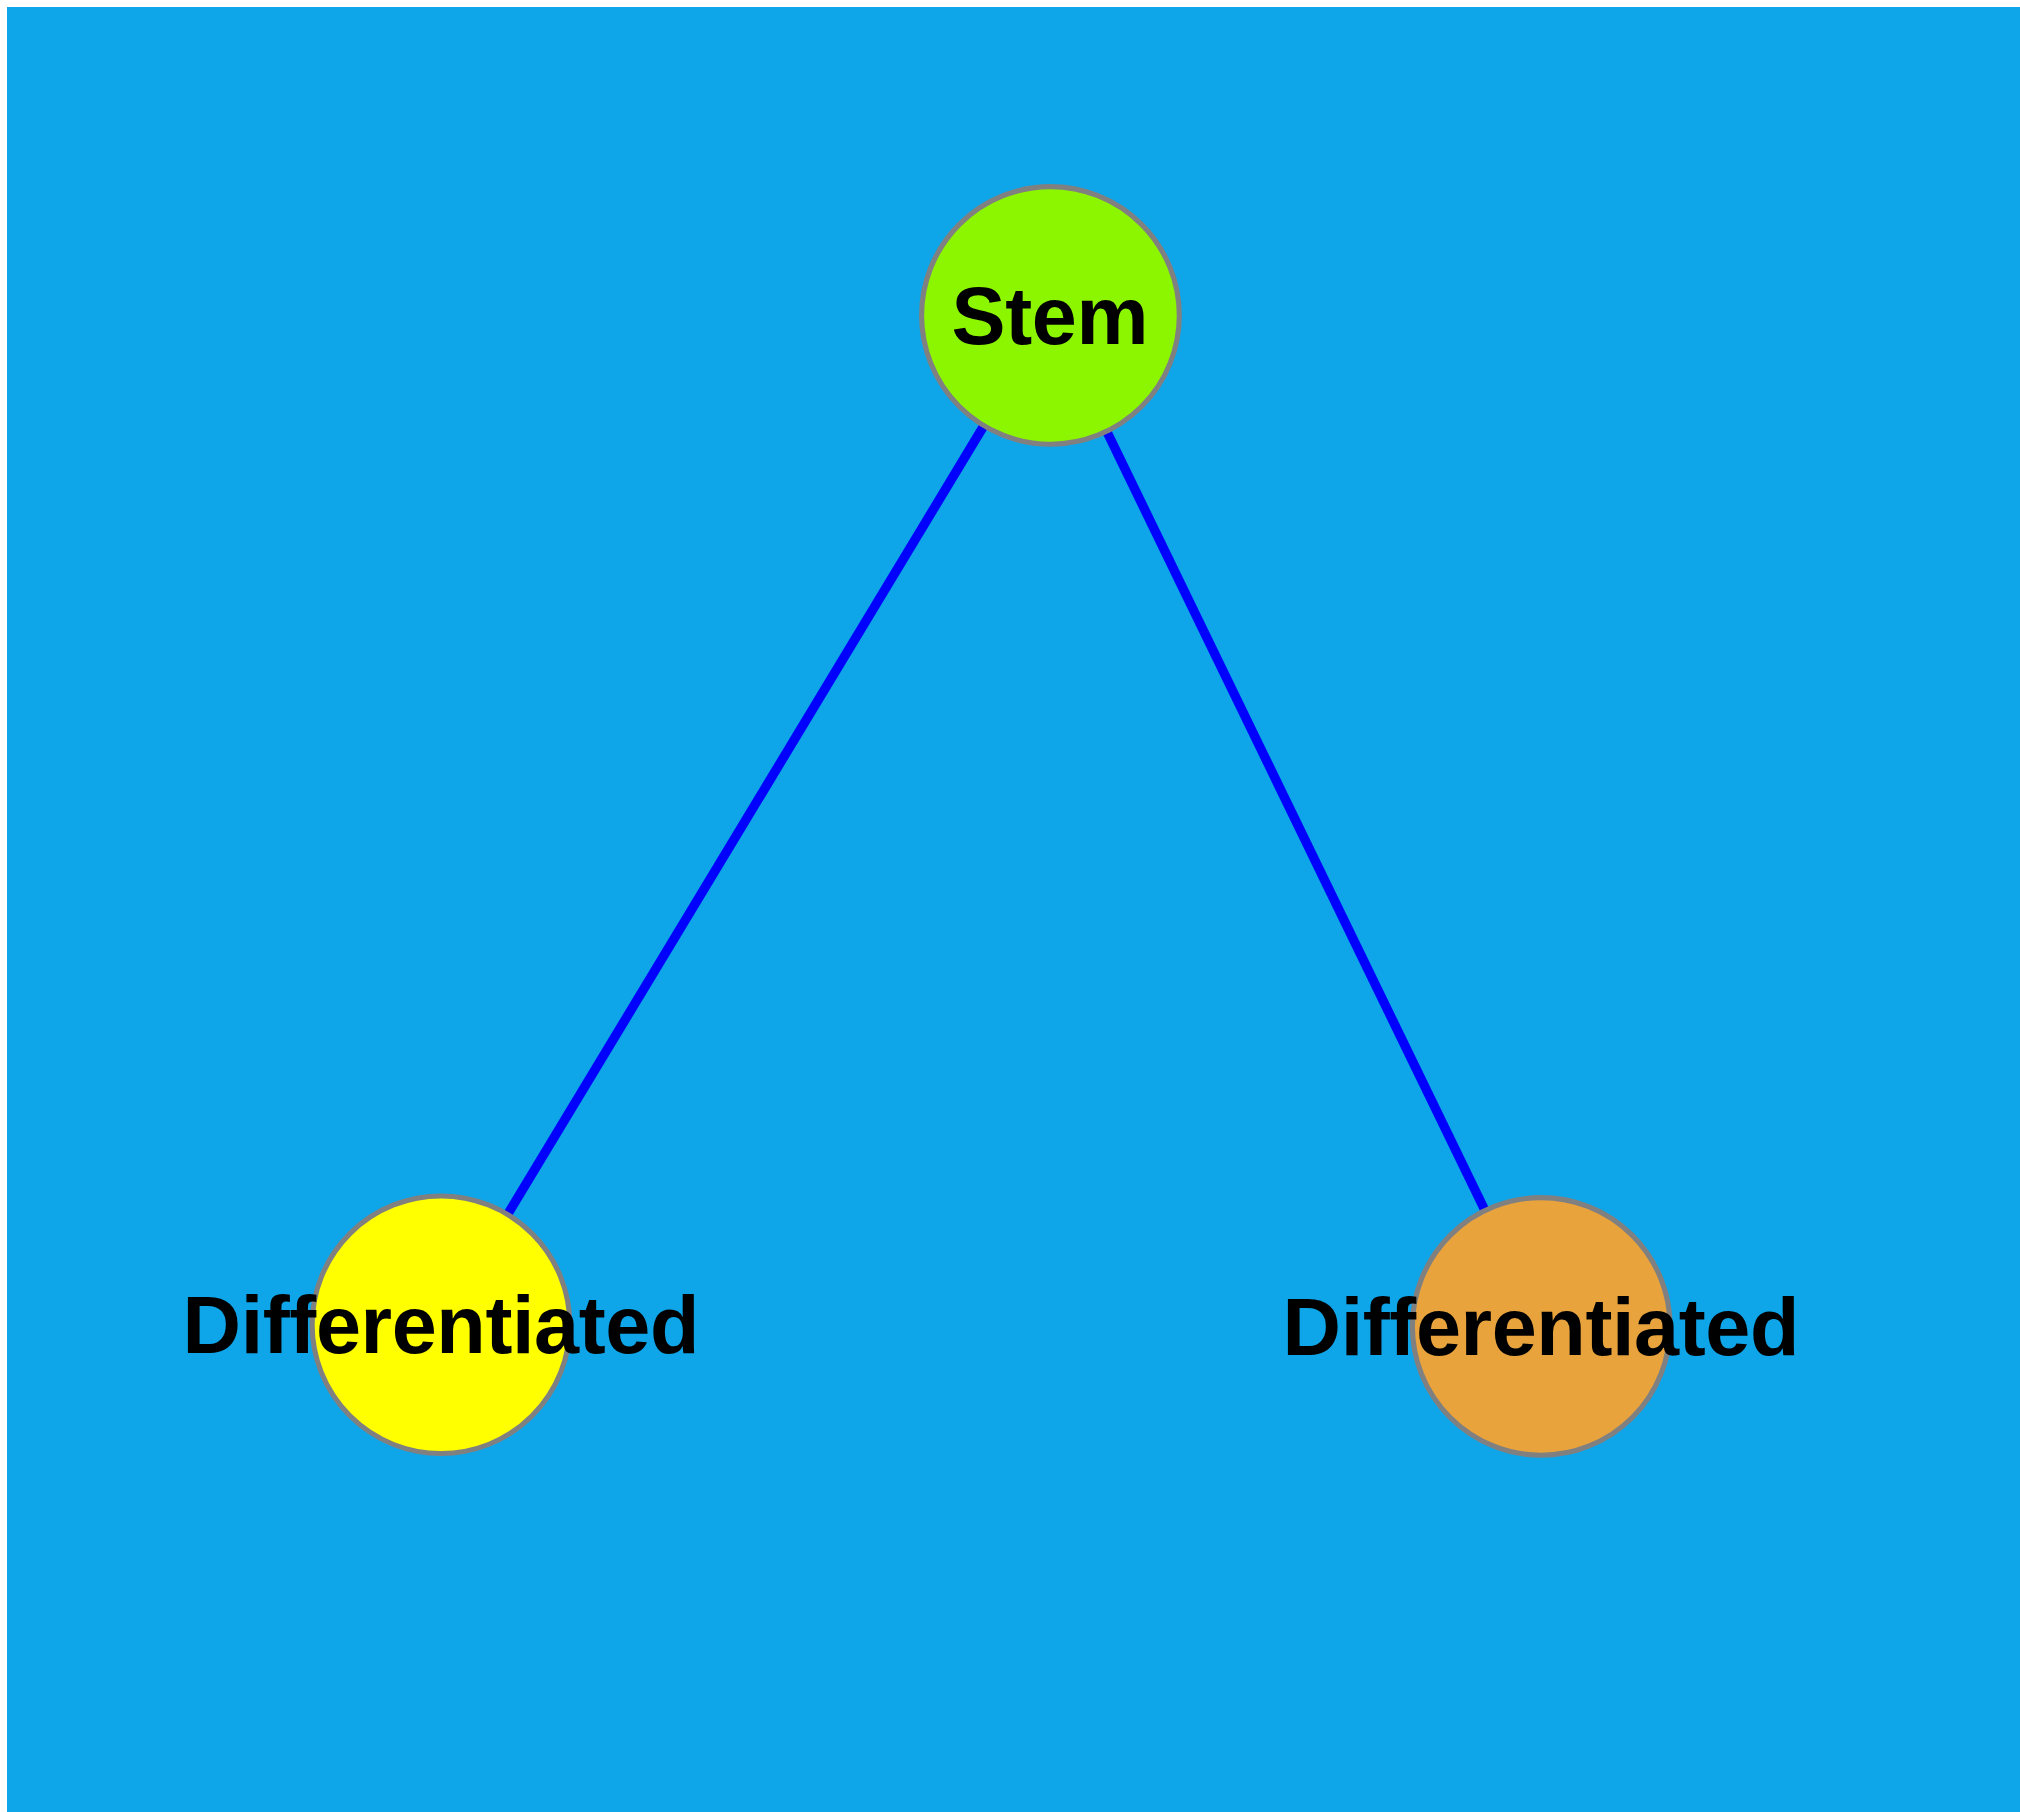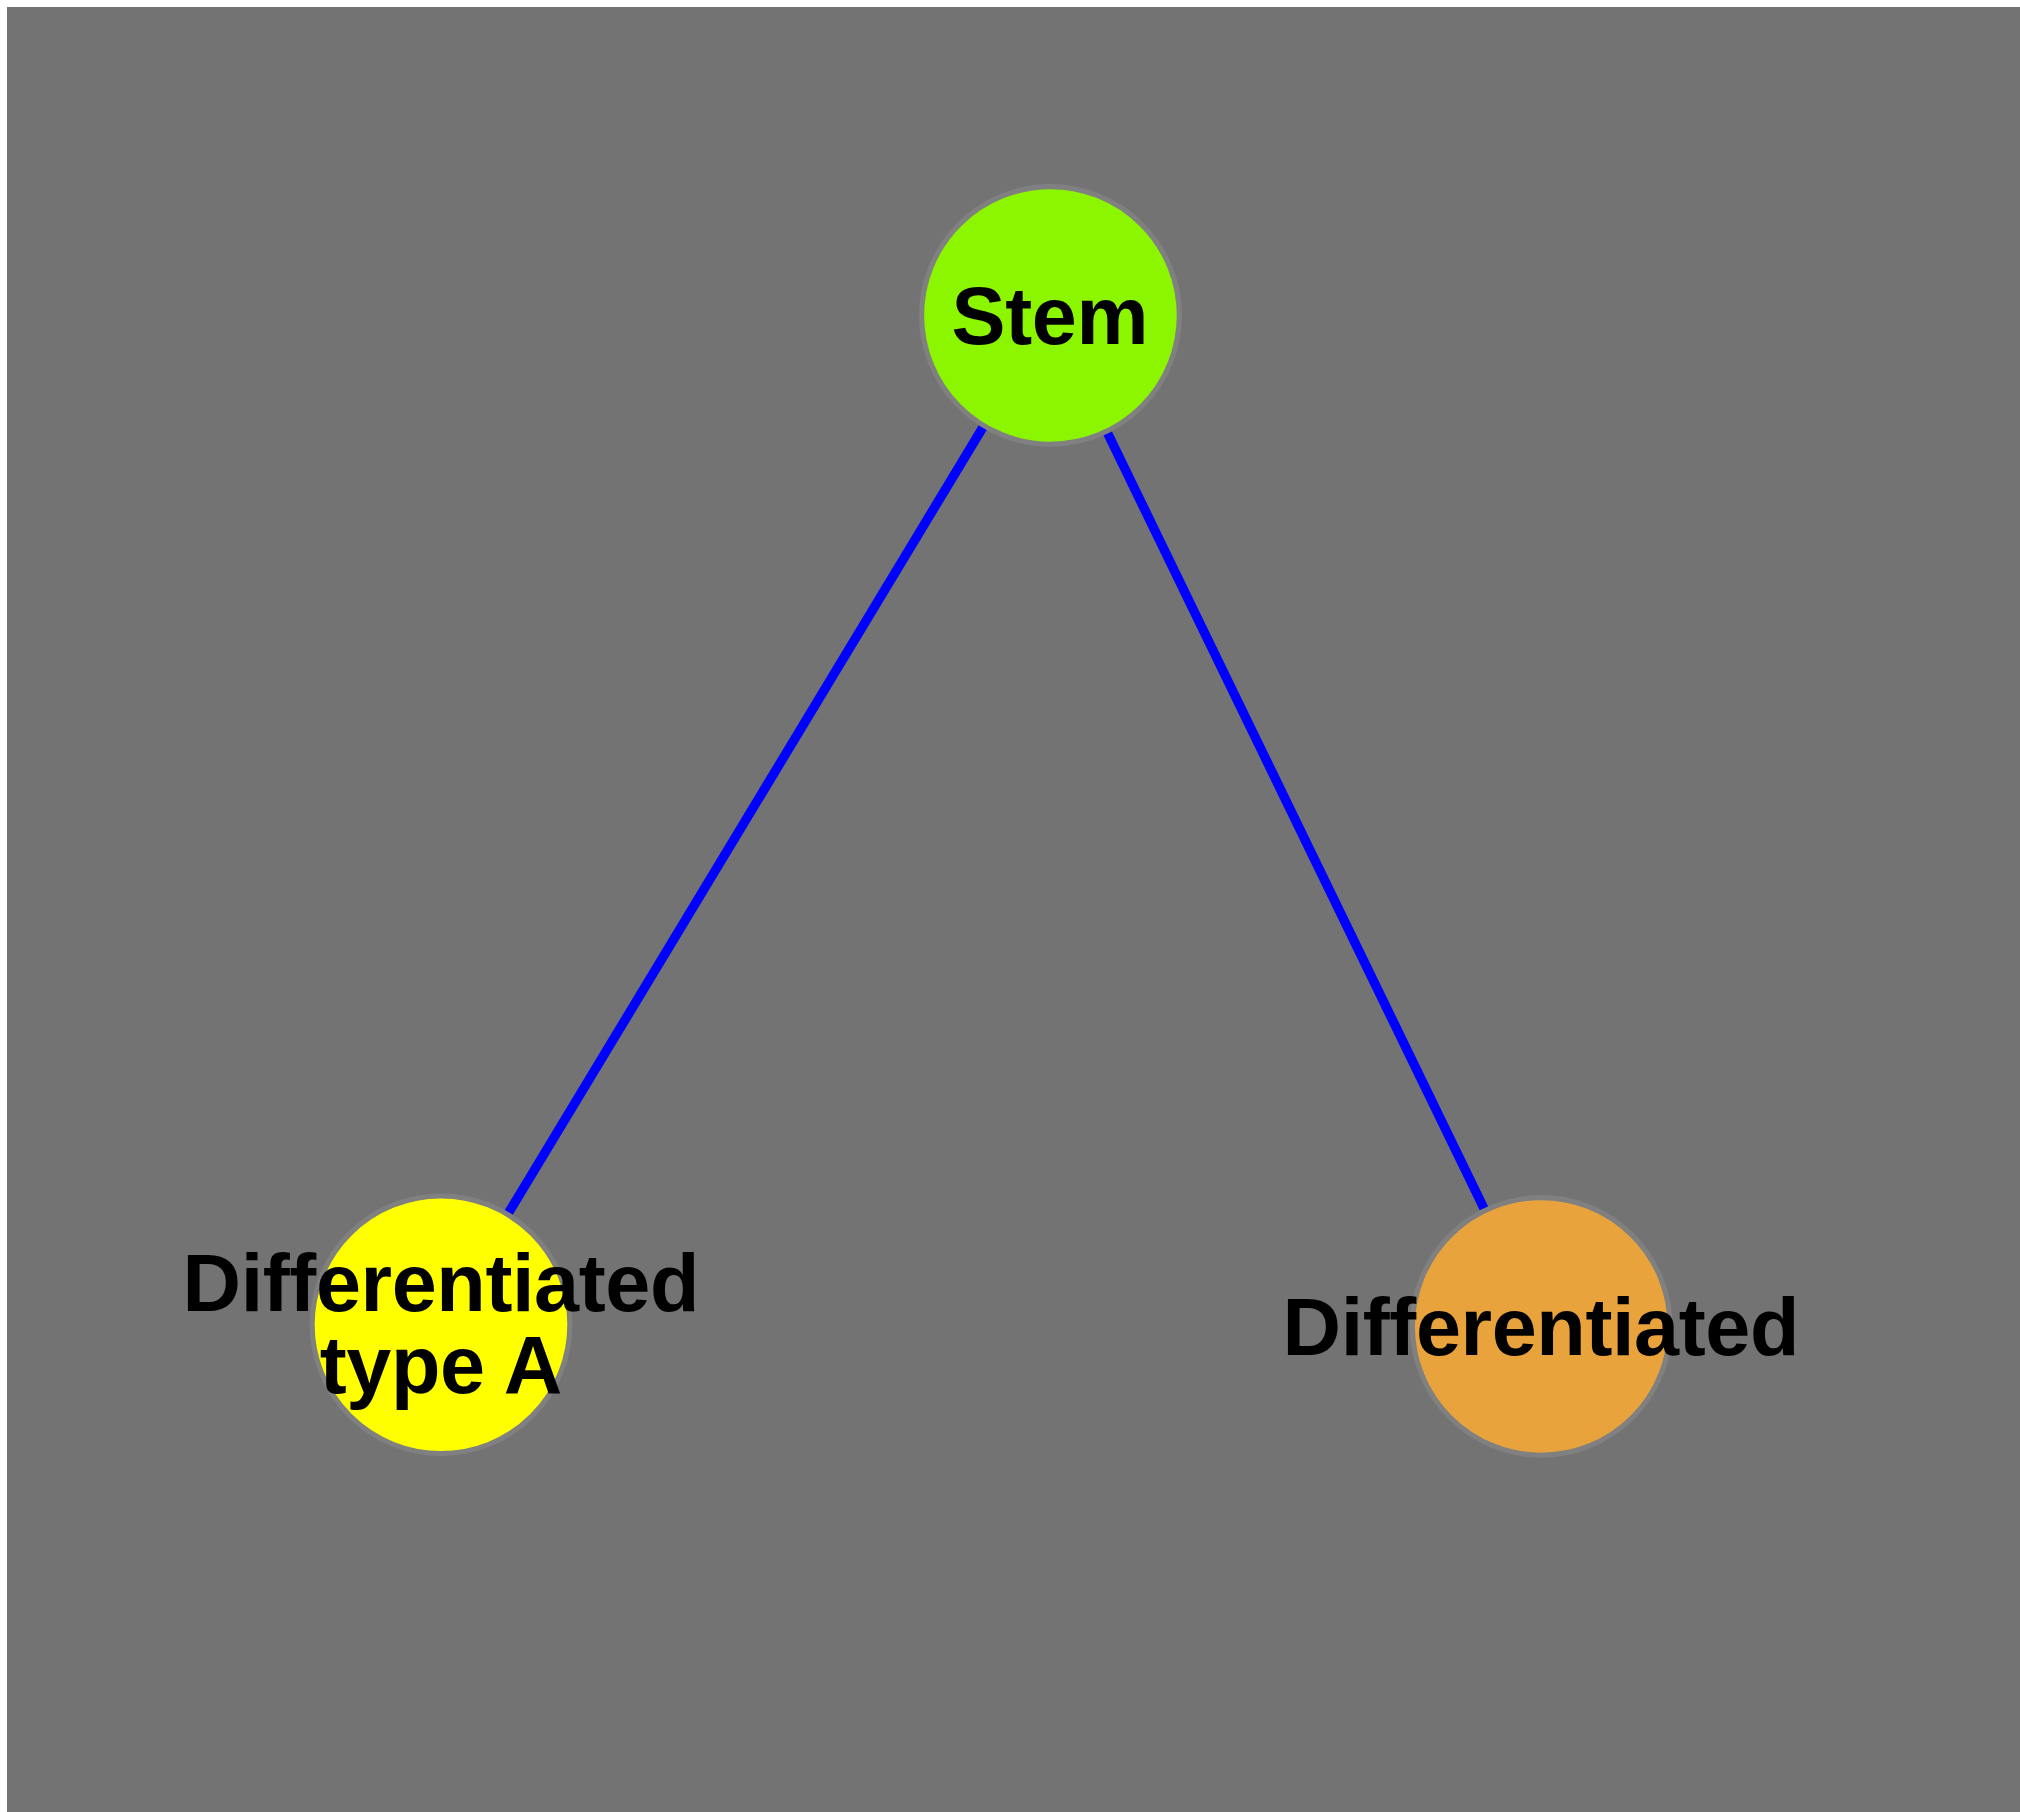--- a/index.html
+++ b/index.html
@@ -15,21 +15,21 @@
     overflow: hidden;
     background: #ffffff;
     font-family: "Liberation Sans", "DejaVu Sans", sans-serif;
   }
   #canvas {
     position: absolute;
     left: 6.8px;
     top: 6.8px;
     width: 2014px;
     height: 1805px;
-    background: #737373;
+    background: #0ea5e9;
   }
   #graph-svg {
     position: absolute;
     left: 0;
     top: 0;
     width: 2014px;
     height: 1805px;
     display: block;
   }
   .edge-line {
@@ -68,19 +68,19 @@
         </g>
       <g id="nodes-layer">
           <circle class="node-circle" cx="1231" cy="364" r="152" fill="#8cf500" stroke="#808080"></circle>
           <circle class="node-circle" cx="512" cy="1555" r="152" fill="#ffff00" stroke="#808080"></circle>
           <circle class="node-circle" cx="1810" cy="1557" r="152" fill="#e8a33d" stroke="#808080"></circle>
         </g>
     </svg>
 
     <div id="labels-layer">
         <div class="node-label" style="left: 1043px; top: 309px;"><div>Stem</div></div>
-        <div class="node-label" style="left: 434px; top: 1318px;"><div>Differentiated</div><div>type A</div></div>
+        <div class="node-label" style="left: 434px; top: 1318px;"><div>Differentiated</div></div>
         <div class="node-label" style="left: 1534px; top: 1320px;"><div>Differentiated</div></div>
       </div>
 
   </div>
 </div>
 
 
 </body></html>

